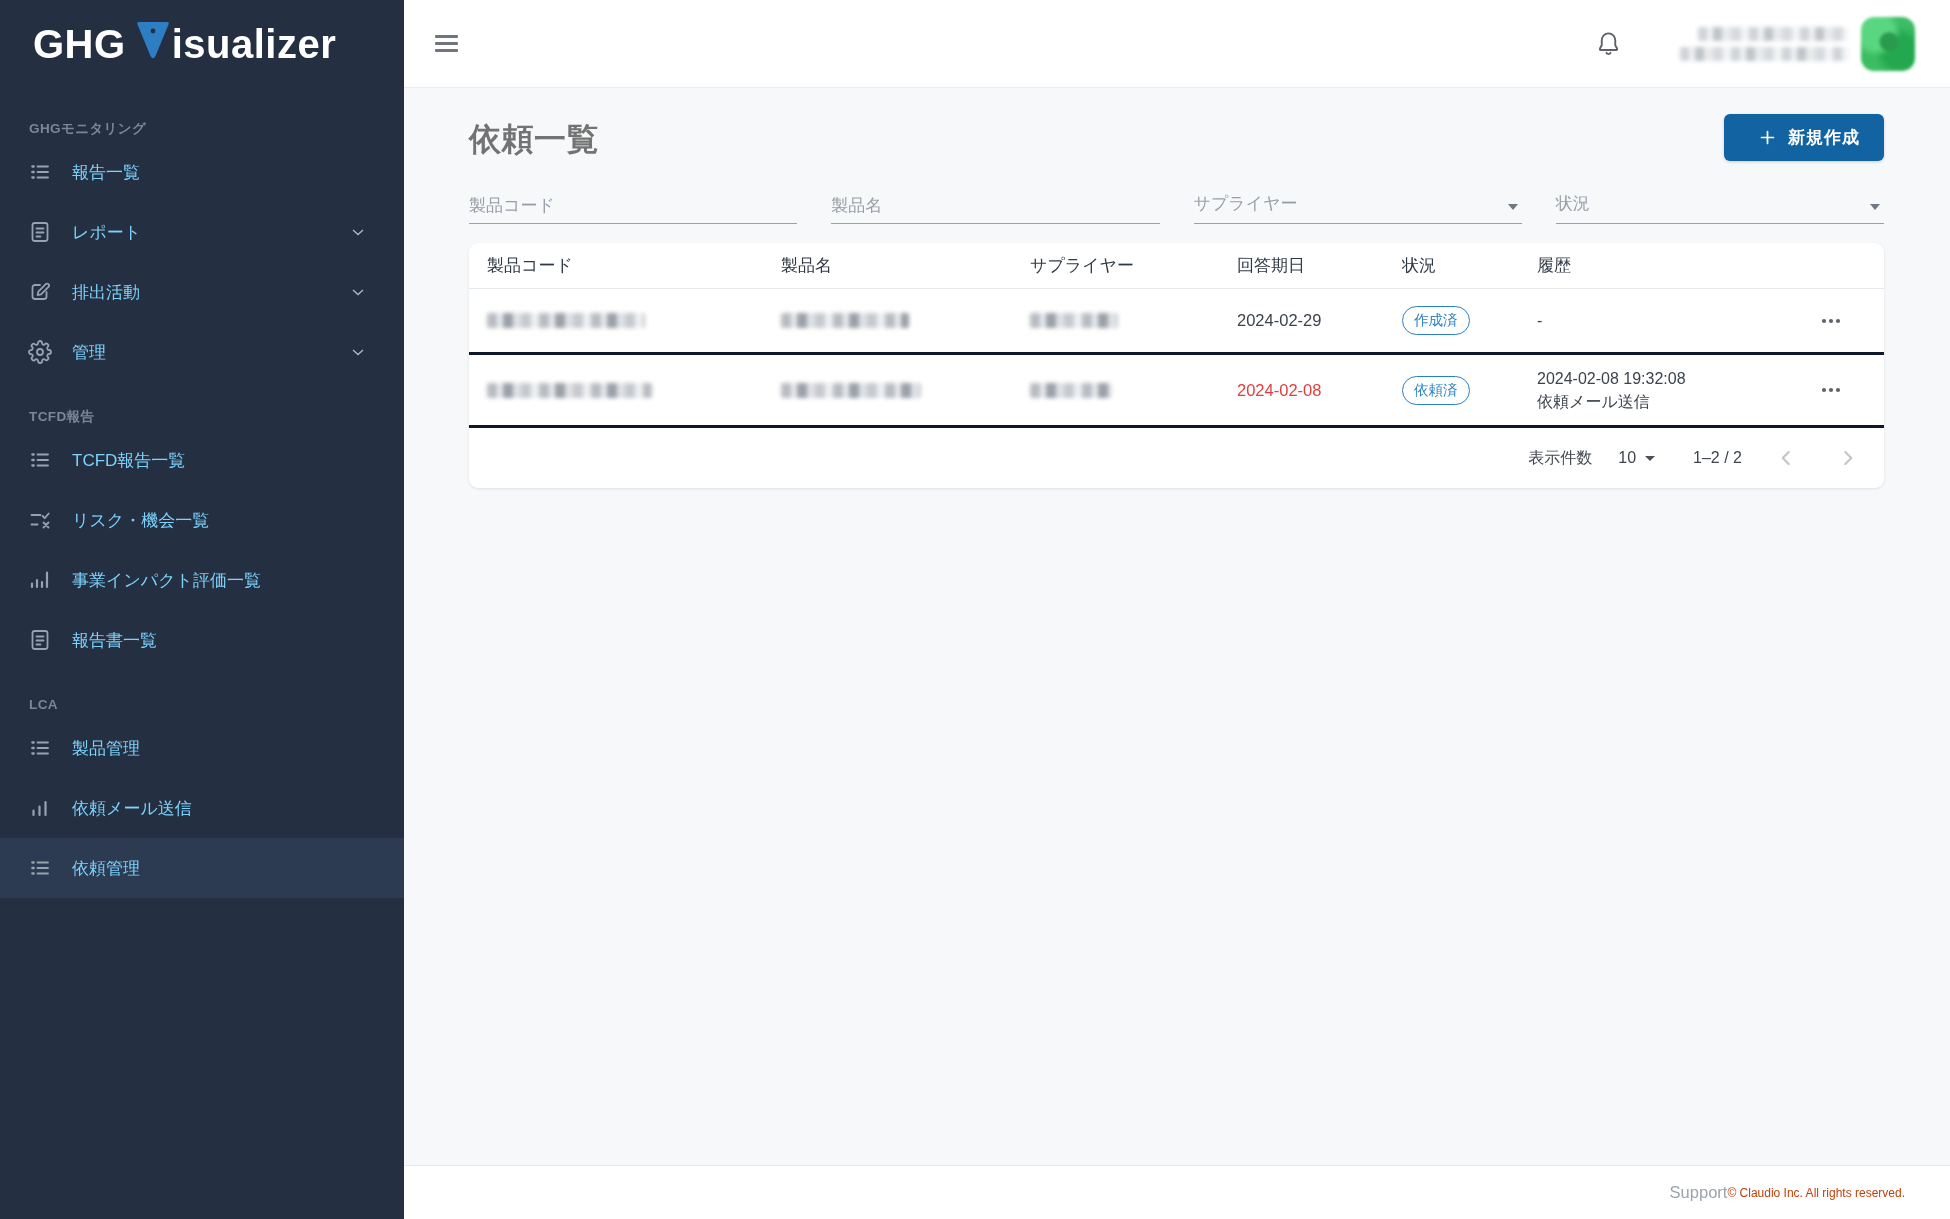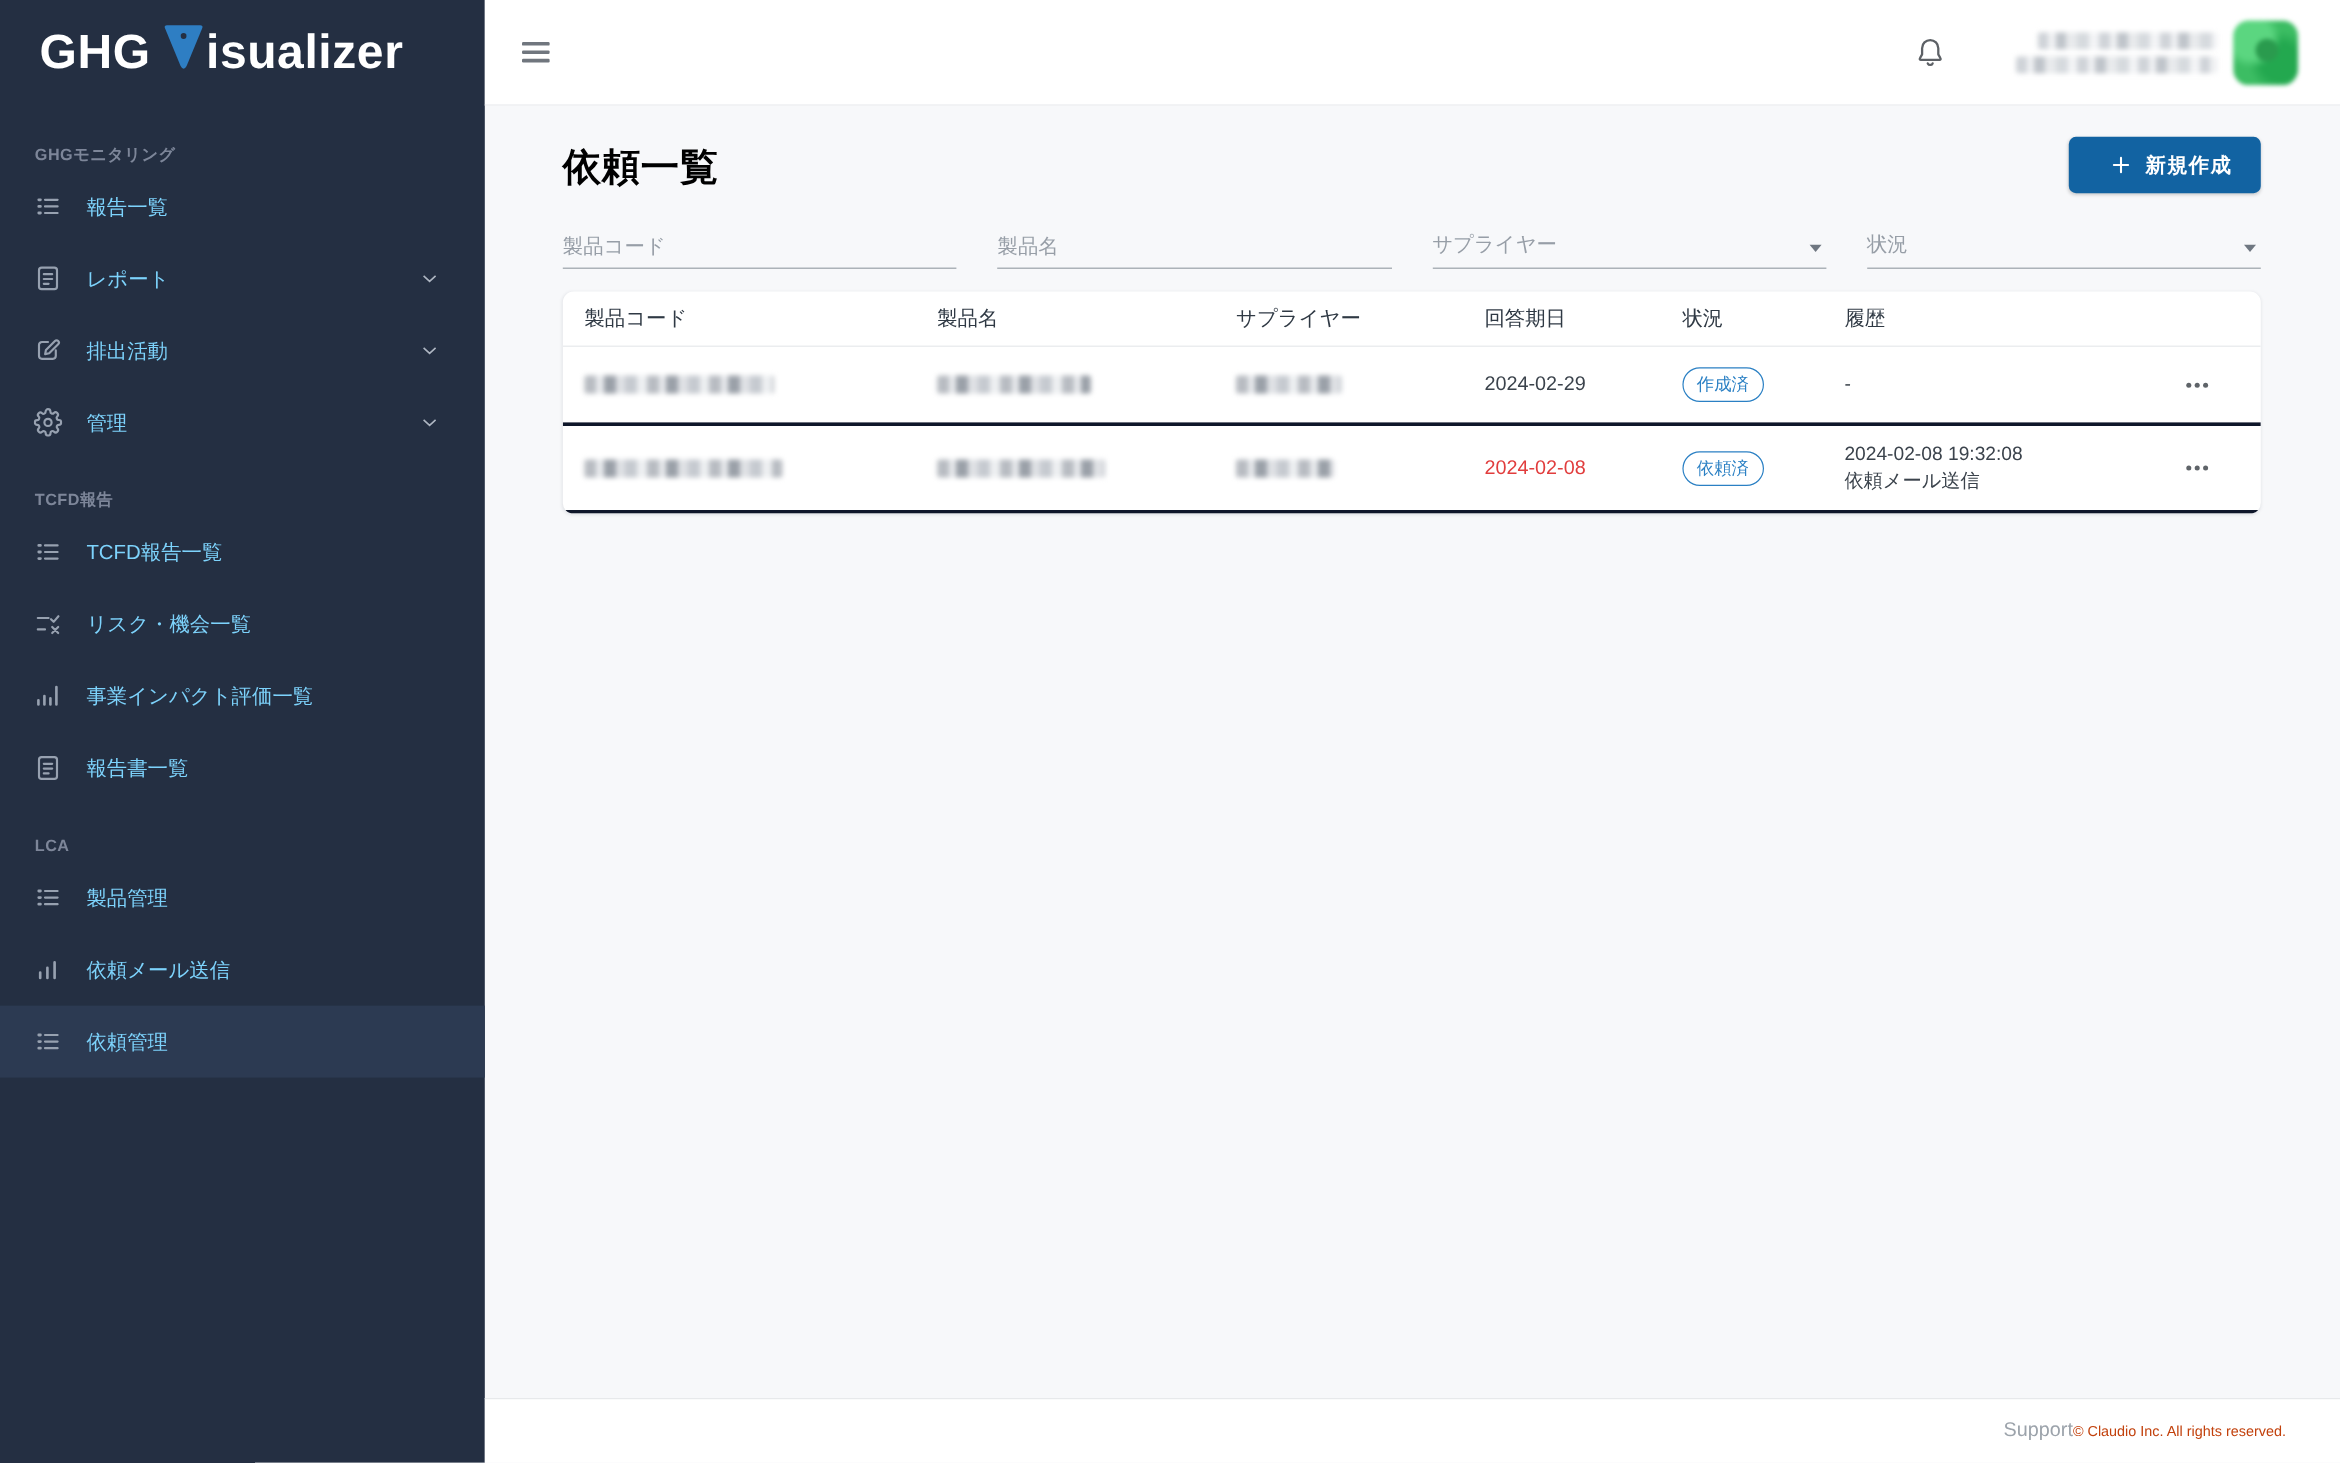--- a/index.html
+++ b/index.html
@@ -53,21 +53,21 @@
   .avatar { margin:0 35px 0 13px; width:54px; height:54px; border-radius:13px; filter:blur(1.6px);
     background:
       radial-gradient(circle at 52% 46%, #2a9b4e 0 9px, rgba(0,0,0,0) 10px),
       radial-gradient(circle at 28% 28%, #5bd680 0 30%, rgba(0,0,0,0) 45%),
       radial-gradient(circle at 72% 64%, #23a84f 0 30%, rgba(0,0,0,0) 50%),
       #3cbd63; }
 
   
   .main { flex:1; padding:30px 66px 0 65px; overflow:hidden; }
   .title-row { display:flex; align-items:flex-start; justify-content:space-between; }
-  .page-title { font-size:32px; font-weight:700; color:#000000; letter-spacing:.5px; }
+  .page-title { font-size:32px; font-weight:700; color:#737373; letter-spacing:.5px; }
   .create-btn {
     margin-top:-4px; height:47px; padding:0 24px 0 34px; border:none; border-radius:6px;
     background:#1263a2; color:#ffffff; font-size:17px; font-weight:600; letter-spacing:1px;
     display:flex; align-items:center; gap:11px; cursor:pointer; font-family:inherit;
     box-shadow:0 1px 3px rgba(0,0,0,.18);
   }
   .create-btn svg { stroke:#ffffff; stroke-width:2.2; stroke-linecap:round; }
 
   .filters { margin-top:22px; display:flex; gap:34px; }
   .filter-field { flex:1; position:relative; }
@@ -381,20 +381,38 @@
           <button class="dots-btn" aria-label="more">
             <svg width="22" height="22" viewBox="0 0 22 22">
                 <circle cx="4" cy="11" r="2.1"></circle>
                 <circle cx="11" cy="11" r="2.1"></circle>
                 <circle cx="18" cy="11" r="2.1"></circle>
               </svg>
           </button>
         </div>
       </div>
 
+      <div class="pagination">
+        <span>表示件数</span>
+        <span class="rpp-select">
+          <span>10</span>
+          <span class="rpp-arrow"></span>
+        </span>
+        <span class="range">1–2 / 2</span>
+        <button class="pg-btn" aria-label="previous page">
+          <svg width="26" height="26" viewBox="0 0 24 24">
+              <path d="M14.5 6.5 9 12l5.5 5.5"></path>
+            </svg>
+        </button>
+        <button class="pg-btn" aria-label="next page">
+          <svg width="26" height="26" viewBox="0 0 24 24">
+              <path d="M9.5 6.5 15 12l-5.5 5.5"></path>
+            </svg>
+        </button>
+      </div>
     </section>
   </main>
 
   <footer class="footer">
     <a class="support">Support</a>
     <span class="copyright">© Claudio Inc. All rights reserved.</span>
   </footer>
 </div>
 
 </body></html>

